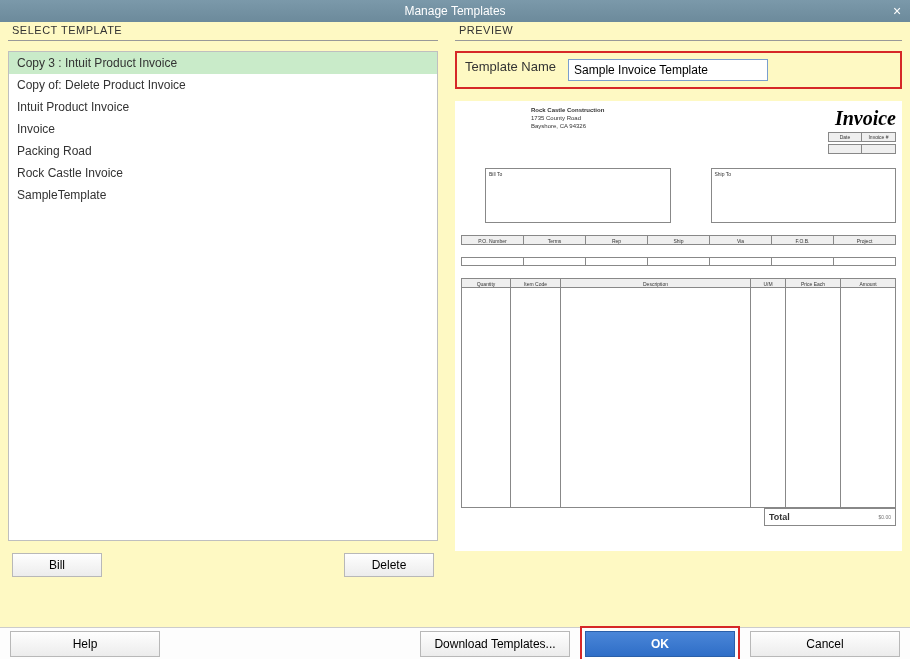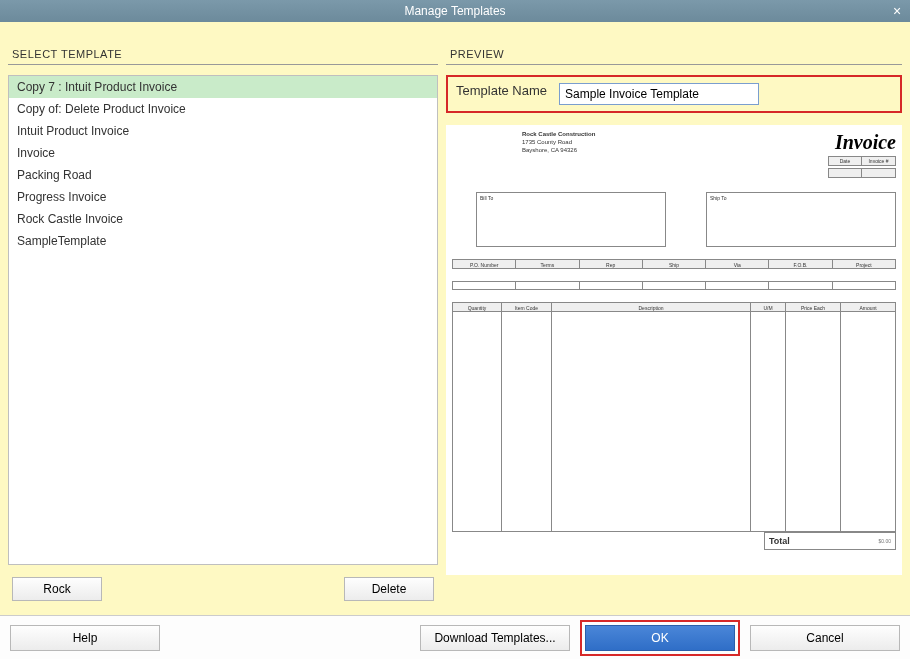--- a/index.html
+++ b/index.html
@@ -31,22 +31,22 @@
     right: 6px;
     top: 4px;
     width: 14px; height: 14px;
     color: #fff;
     font-size: 14px;
     line-height: 14px;
   }
   .content {
     flex: 1;
     display: flex;
-    padding: 24px 8px 0 8px;
-    gap: 8px;
+    padding: 0 8px 0 8px;
+    gap: 17px;
   }
   .panel {
     display: flex;
     flex-direction: column;
     flex: 1;
     min-width: 0;
   }
   .panel.left { flex: 0 0 430px; }
   .panel-title {
     font-size: 11px;
@@ -83,21 +83,21 @@
     background: linear-gradient(#fefefe, #ececec);
     border: 1px solid #b8b8b8;
     font-size: 12px;
     cursor: pointer;
     padding: 0 10px;
   }
   .btn.primary {
     background: linear-gradient(#4a86d8, #2f6ec7);
     color: #fff;
     border: 1px solid #2a5fa9;
-    font-weight: normal;
+    font-weight: bold;
   }
   .callout {
     border: 2px solid #d62828;
     padding: 3px;
     display: inline-block;
   }
   .name-row {
     display: flex;
     align-items: flex-start;
     gap: 12px;
@@ -230,52 +230,51 @@
     align-items: center;
   }
   .total-row .tot .amt { font-size: 5px; font-weight: normal; color: #777; }
   .footer {
     border-top: 1px solid #ccc;
     padding: 8px 10px;
     display: flex;
     align-items: center;
     gap: 10px;
     background: #fdfdfd;
-    height: 44px;
+    height: 32px;
   }
   .footer .spacer { flex: 1; }
   .footer .btn { min-width: 150px; height: 26px; }
   .footer .btn.help-btn { min-width: 150px; }
 </style>
 </head>
 <body>
 
 <div class="window">
 
   <div class="titlebar">
     <span>Manage Templates</span>
     <span class="close">×</span>
   </div>
 
   <div class="content">
 
     <div class="panel left">
       <div class="panel-title">SELECT TEMPLATE</div>
       <div class="listbox" id="template-list">
-          <div class="item selected">Copy 7 : Intuit Product Invoice</div>
+          <div class="item selected">Copy 3 : Intuit Product Invoice</div>
           <div class="item">Copy of: Delete Product Invoice</div>
           <div class="item">Intuit Product Invoice</div>
           <div class="item">Invoice</div>
           <div class="item">Packing Road</div>
-          <div class="item">Progress Invoice</div>
           <div class="item">Rock Castle Invoice</div>
           <div class="item">SampleTemplate</div>
         </div>
       <div class="left-buttons">
-        <button class="btn">Rock</button>
+        <button class="btn">Bill</button>
         <button class="btn">Delete</button>
       </div>
     </div>
 
     <div class="panel">
       <div class="panel-title">PREVIEW</div>
 
       <div class="name-row">
         <label>Template Name</label>
         <input type="text" value="Sample Invoice Template" style="">

